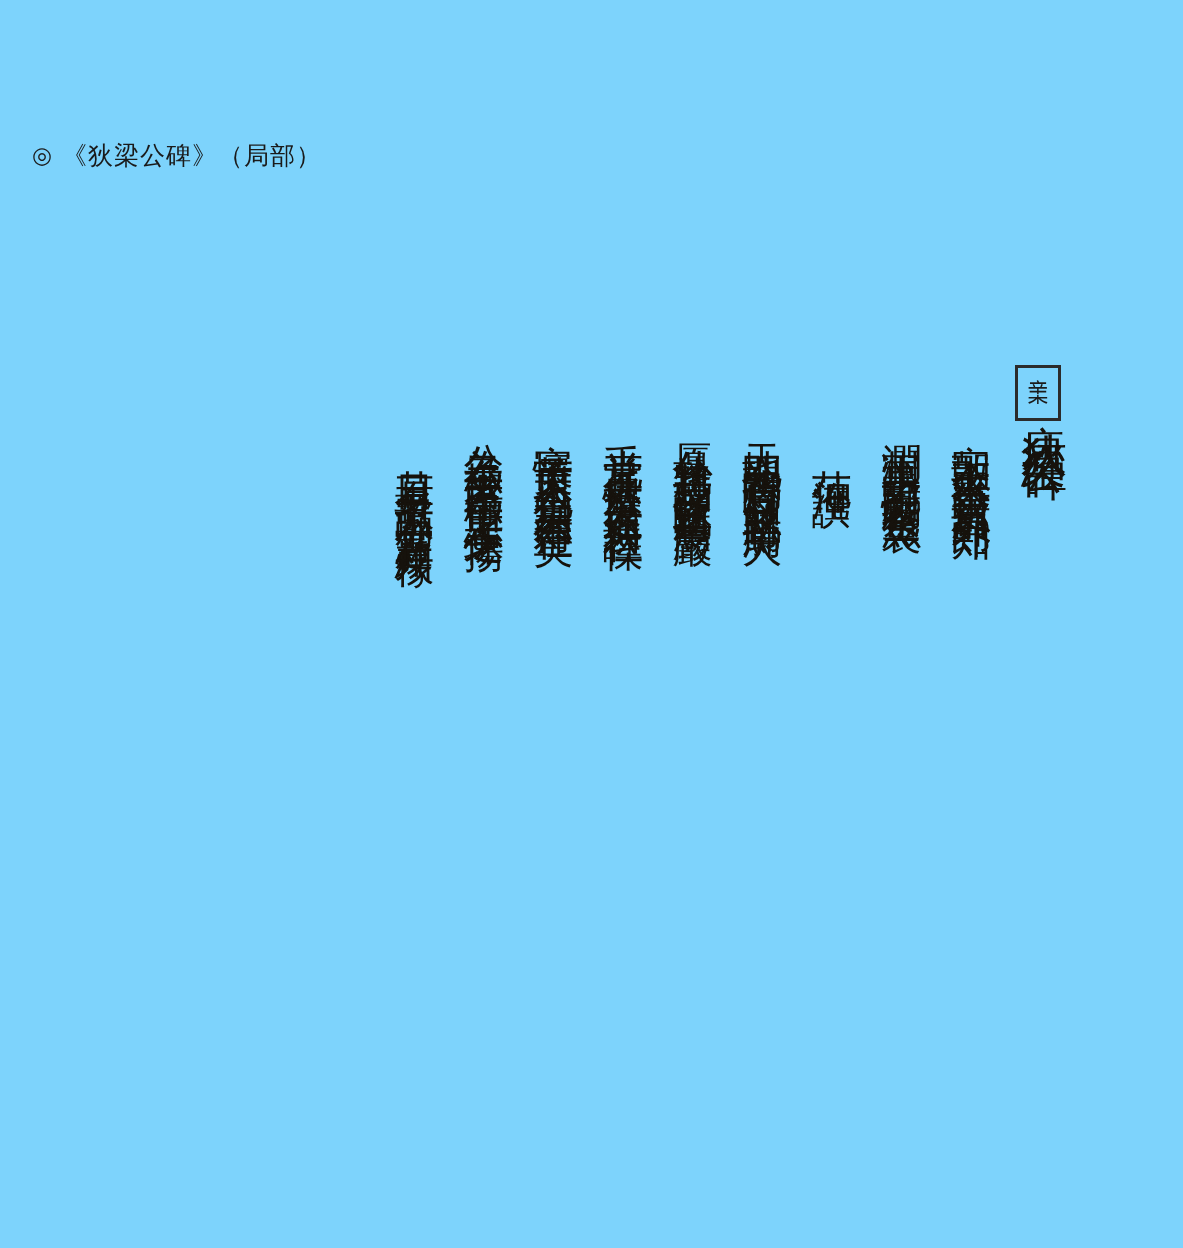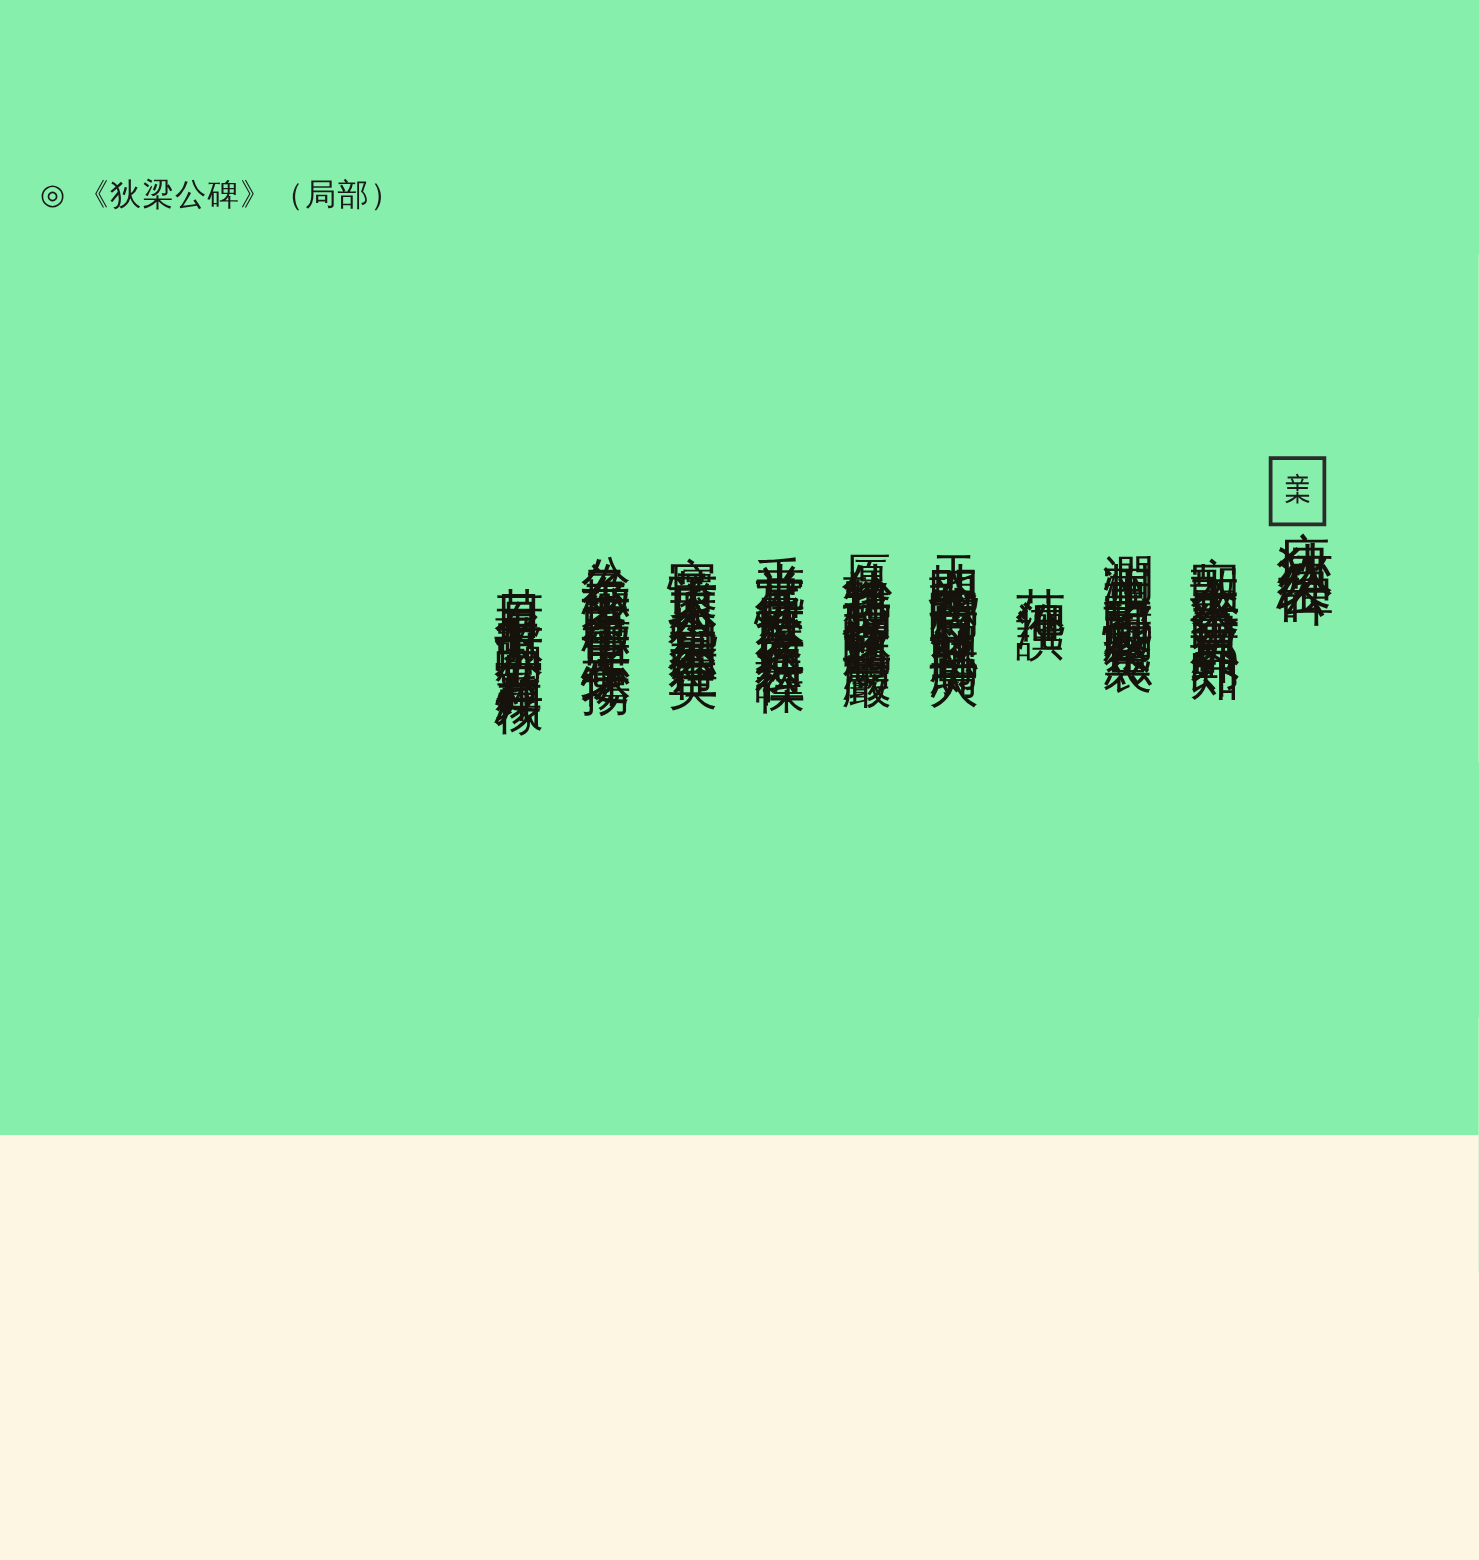--- a/index.html
+++ b/index.html
@@ -11,22 +11,22 @@
     height: 1248px;
     background: #fdf6e3;
     font-family: "Liberation Sans", sans-serif;
     overflow: hidden;
     position: relative;
   }
 
   #page {
     position: relative;
     width: 1183px;
-    height: 908px;
-    background: #86efac;
+    height: 1248px;
+    background: #7dd3fc;
   }
 
   
   .caption {
     position: absolute;
     left: 32px;
     top: 140px;
     font-size: 25px;
     line-height: 1.3;
     color: #1a1a1a;

